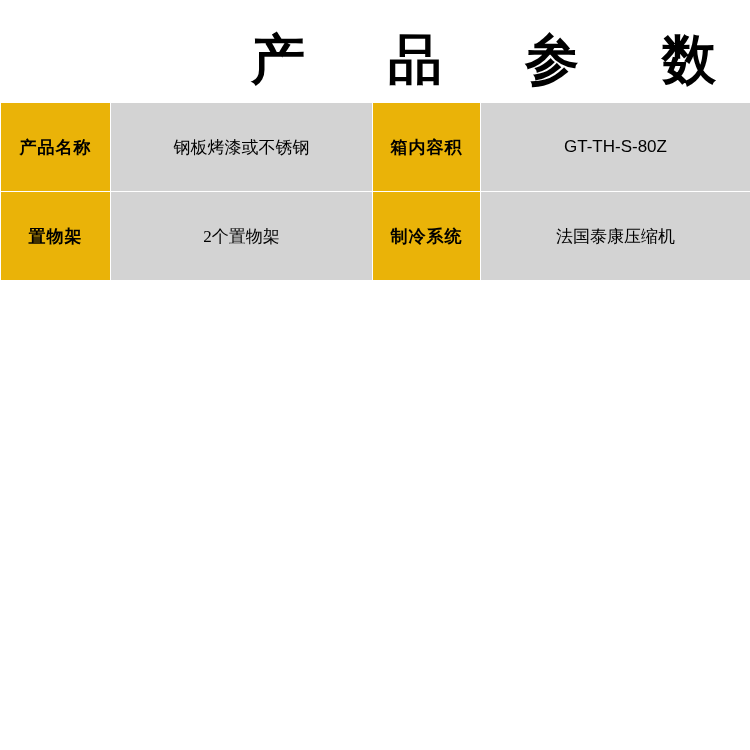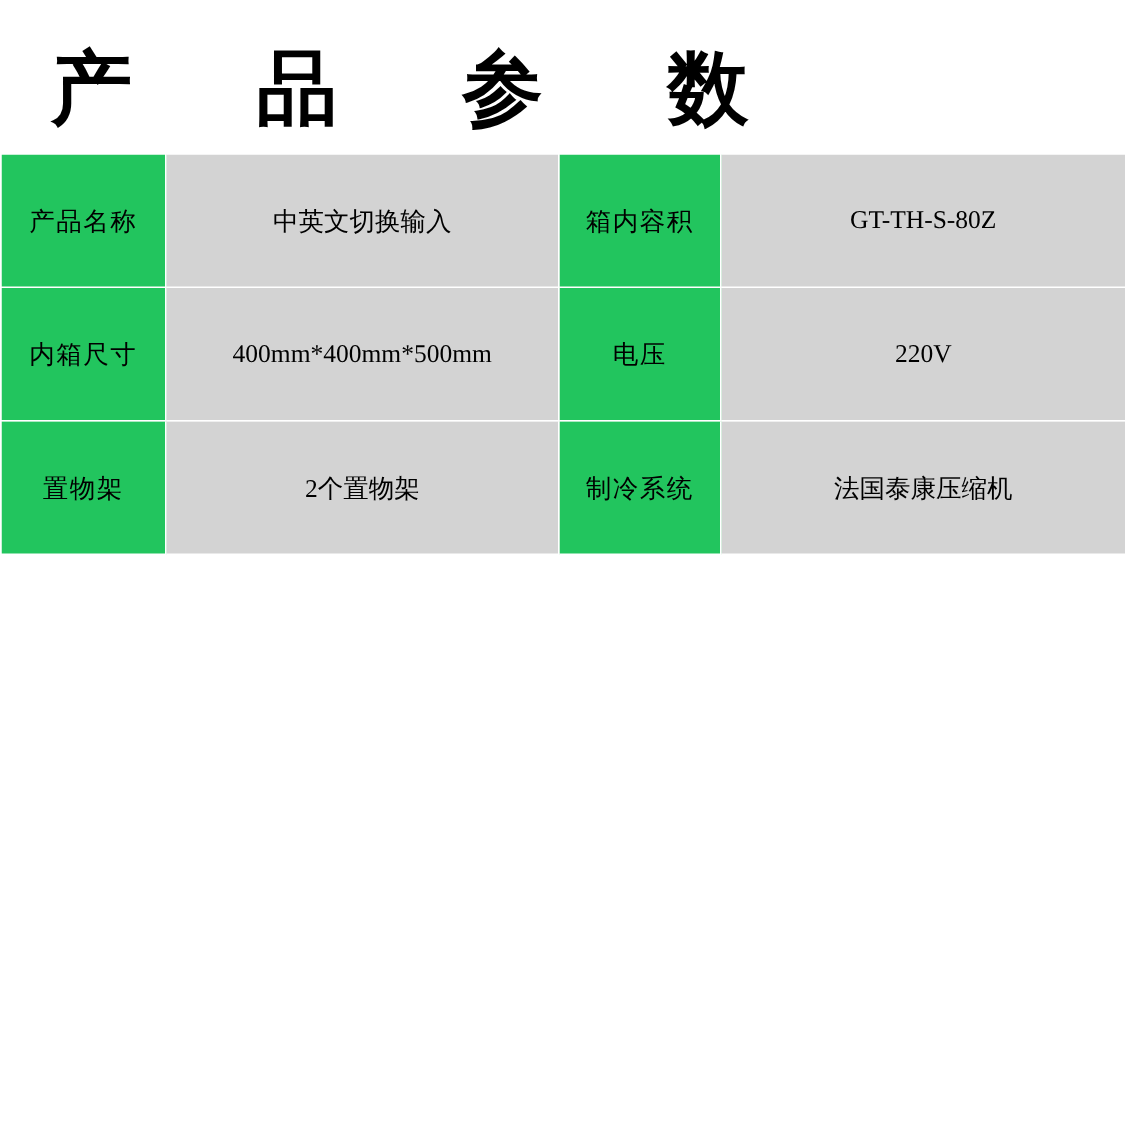--- a/index.html
+++ b/index.html
@@ -12,21 +12,21 @@
   }
   #page {
     position: relative;
     width: 750px;
     height: 750px;
     background: #ffffff;
     overflow: hidden;
     box-sizing: border-box;
   }
   #title {
-    text-align: left;
+    text-align: right;
     font-family: "Liberation Sans", sans-serif;
     font-weight: bold;
     font-size: 54px;
     letter-spacing: 34px;
     color: #000000;
     padding-top: 22px;
     padding-left: 34px;
     height: 74px;
     line-height: 74px;
     white-space: nowrap;
@@ -42,35 +42,35 @@
   }
   #spec-table td {
     border: 1px solid #ffffff;
     text-align: center;
     vertical-align: middle;
     padding: 0;
     font-size: 17px;
     color: #000000;
   }
   td.label {
-    background: #22c55e;
+    background: #eab308;
     color: #ffffff;
-    font-weight: normal;
+    font-weight: bold;
     font-size: 18px;
     letter-spacing: 1px;
     font-family: "Liberation Sans", sans-serif;
   }
   td.value {
     background: #d3d3d3;
     color: #000000;
     font-size: 18px;
     font-family: "Liberation Serif", serif;
   }
   td.value.mono {
-    font-family: Liberation Serif, serif;
+    font-family: Liberation Sans, sans-serif;
     font-size: 17px;
     letter-spacing: 0px;
   }
   col.c1 { width: 110px; }
   col.c2 { width: 262px; }
   col.c3 { width: 108px; }
   col.c4 { width: 270px; }
 </style>
 </head>
 <body>
@@ -83,32 +83,26 @@
     <colgroup>
       <col class="c1">
         <col class="c2">
         <col class="c3">
         <col class="c4">
     </colgroup>
     <tbody>
 
       <tr>
         <td class="label">产品名称</td>
-        <td class="value">中英文切换输入</td>
+        <td class="value">钢板烤漆或不锈钢</td>
         <td class="label">箱内容积</td>
         <td class="value mono">GT-TH-S-80Z</td>
       </tr>
 
 
-      <tr>
-        <td class="label">内箱尺寸</td>
-        <td class="value mono">400mm*400mm*500mm</td>
-        <td class="label">电压</td>
-        <td class="value mono">220V</td>
-      </tr>
 
 
 
       <tr>
         <td class="label">置物架</td>
         <td class="value">2个置物架</td>
         <td class="label">制冷系统</td>
         <td class="value">法国泰康压缩机</td>
       </tr>
 

